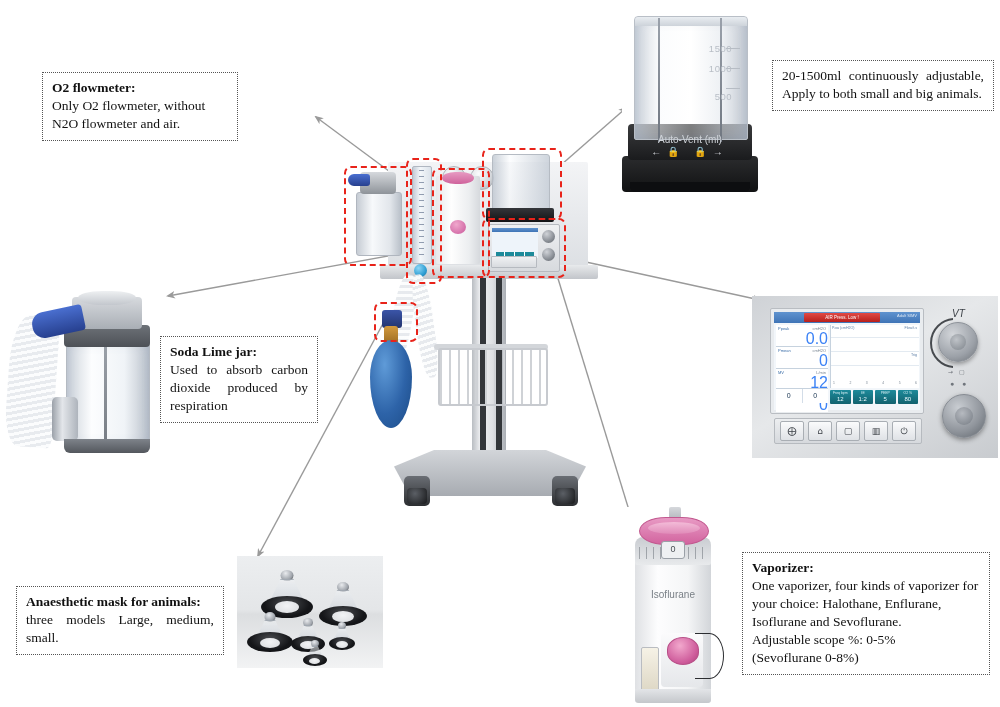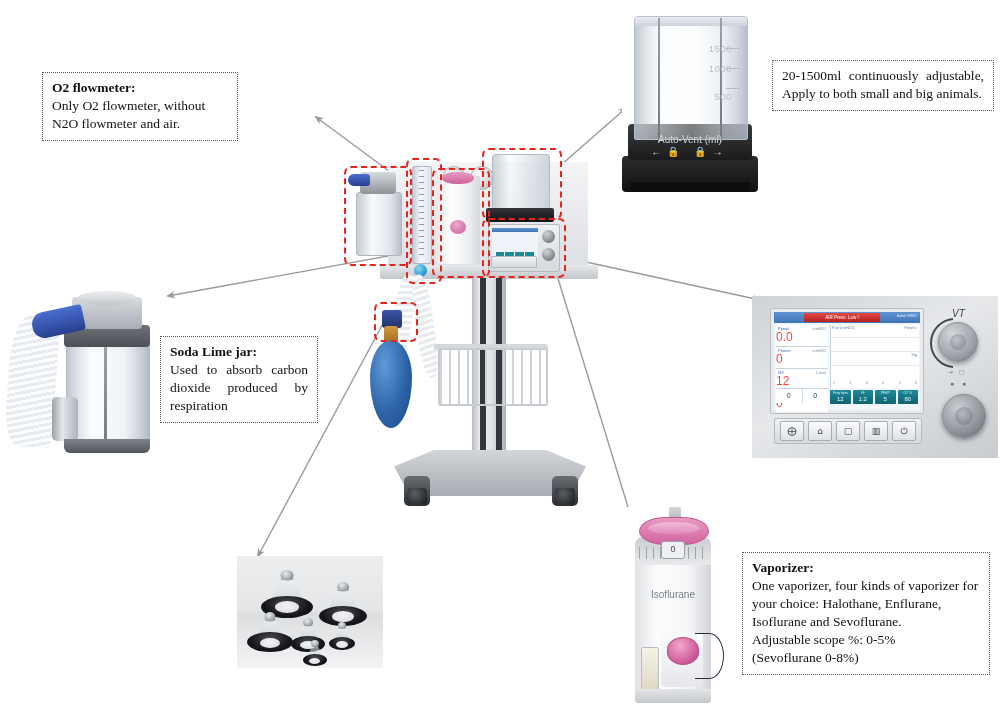--- a/index.html
+++ b/index.html
@@ -115,22 +115,22 @@
   #ph-scr .alarm span{display:block;text-align:center;font-size:4.5px;color:#fff;
      line-height:9px;font-family:"Liberation Sans",sans-serif;}
   #ph-scr .tr{position:absolute;right:3px;top:1px;font-size:4px;color:#dde8f4;
      font-family:"Liberation Sans",sans-serif;text-align:right;line-height:5px;}
   #ph-scr .numcol{position:absolute;left:2px;top:13px;width:52px;}
   #ph-scr .ncell{position:relative;border-bottom:1px solid #c6d2de;height:21px;background:#fff;}
   #ph-scr .ncell .k{position:absolute;left:2px;top:1px;font-size:4px;color:#3b6ea8;
      font-family:"Liberation Sans",sans-serif;}
   #ph-scr .ncell .u{position:absolute;right:2px;top:1px;font-size:4px;color:#7b8794;
      font-family:"Liberation Sans",sans-serif;}
-  #ph-scr .ncell .v{position:absolute;left:0;top:5px;width:52px;text-align:left;
-     font-size:12px;color:#ef4444;font-family:"Liberation Sans",sans-serif;}
+  #ph-scr .ncell .v{position:absolute;left:0;top:5px;width:52px;text-align:right;
+     font-size:16px;color:#3b82f6;font-family:"Liberation Sans",sans-serif;}
   #ph-scr .pair{position:absolute;left:2px;top:76px;width:52px;height:14px;background:#fff;
      border-top:1px solid #c6d2de;display:flex;}
   #ph-scr .pair div{flex:1;text-align:center;font-size:7px;color:#16324f;line-height:14px;
      font-family:"Liberation Sans",sans-serif;border-right:1px solid #d3dde8;}
   #ph-scr .graph{position:absolute;left:56px;top:13px;width:88px;height:63px;background:#fff;
      border-left:1px solid #c6d2de;}
   #ph-scr .gl{position:absolute;left:0;width:88px;height:1px;background:#e3eaf1;}
   #ph-scr .gax{position:absolute;left:1px;top:1px;font-size:3.6px;color:#5b7da5;
      font-family:"Liberation Sans",sans-serif;}
   #ph-scr .gax.r{left:auto;right:2px;}
@@ -560,14 +560,18 @@
   </div>
 
 
   <div class="callout" id="co-vap" style="left:742px;top:552px;width:248px;">
     <div class="ttl">Vaporizer:</div>
     <p class="nojust">One vaporizer, four kinds of vaporizer for your choice: Halothane, Enflurane, Isoflurane and Sevoflurane.</p>
     <p class="nojust">Adjustable scope %: 0-5%</p>
     <p class="nojust">(Sevoflurane 0-8%)</p>
   </div>
 
+  <div class="callout" id="co-mask" style="left:16px;top:586px;width:208px;">
+    <div class="ttl">Anaesthetic mask for animals:</div>
+    <p>three models Large, medium, small.</p>
+  </div>
 
 </div>
 
 </body></html>

